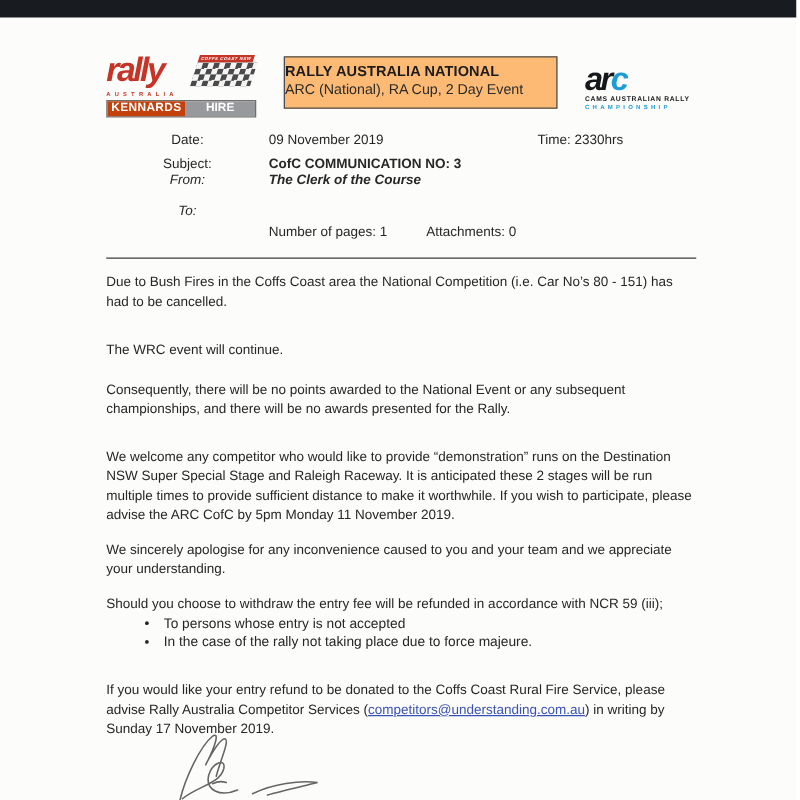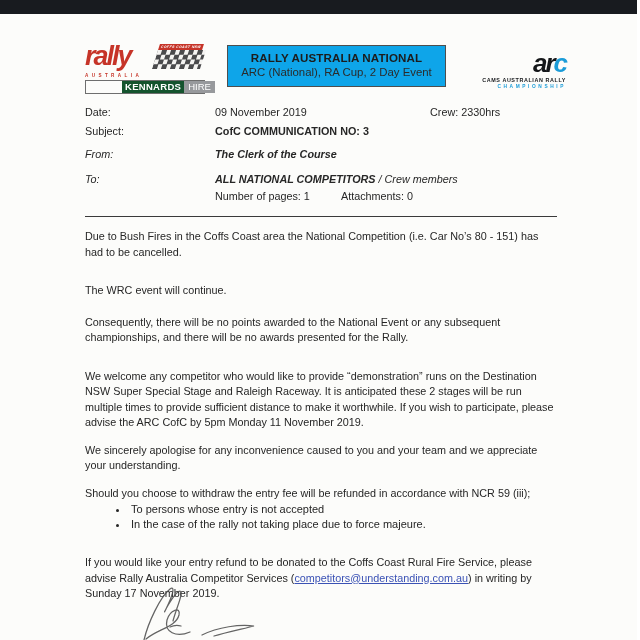--- a/index.html
+++ b/index.html
@@ -15,47 +15,47 @@
   .rally-word{position:absolute;left:0;top:-2px;font-size:27px;font-weight:900;font-style:italic;
               color:#c63428;letter-spacing:-2px;line-height:28px;}
   .flag{position:absolute;left:70px;top:6px;width:48px;height:19px;
         background:repeating-conic-gradient(#4a4a4c 0 25%, #f5f4f2 0 50%);
         background-size:9px 9.5px;transform:skewX(-18deg);}
   .banner{position:absolute;left:74px;top:0px;width:44px;height:6px;background:#c63428;
           color:#fff;font-size:3.5px;font-weight:bold;text-align:center;line-height:6px;
           letter-spacing:.4px;transform:skewX(-18deg);overflow:hidden;}
   .rally-sub{margin-top:1px;color:#c63428;font-size:4.6px;font-weight:bold;letter-spacing:3.4px;}
   .kennards-row{margin-top:2px;display:flex;width:118px;border:1px solid #6e6e6e;}
-  .kennards{background:#14532d;color:#fff;font-weight:bold;font-size:9.5px;line-height:12px;
-            padding:0 3px;letter-spacing:.3px;flex:0 0 auto;margin-left:36px;}
-  .hire{background:#97999c;color:#fff;font-weight:normal;font-size:9.5px;line-height:12px;
+  .kennards{background:#c2410c;color:#fff;font-weight:bold;font-size:9.5px;line-height:12px;
+            padding:0 3px;letter-spacing:.3px;flex:0 0 auto;}
+  .hire{background:#97999c;color:#fff;font-weight:bold;font-size:9.5px;line-height:12px;
         padding:0 4px;flex:1;text-align:center;}
 
   .title-box{position:absolute;left:227px;top:31px;width:217px;height:40px;
-             border:1.2px solid #4e4e4e;background:#0ea5e9;text-align:center;}
+             border:1.2px solid #4e4e4e;background:#fdba74;text-align:left;}
   .title-box .t1{margin-top:5px;font-size:11.6px;font-weight:bold;color:#1c1c1c;letter-spacing:.1px;}
   .title-box .t2{margin-top:2px;font-size:11.4px;color:#2b2b2b;}
 
-  .logo-arc{position:absolute;left:468px;top:36px;width:98px;text-align:right;}
+  .logo-arc{position:absolute;left:468px;top:36px;width:98px;text-align:left;}
   .arc-word{font-size:26px;font-weight:900;font-style:italic;letter-spacing:-2px;line-height:26px;}
   .arc-word .blk{color:#15171a;}
   .arc-word .blu{color:#1b9cd8;}
   .arc-l1{margin-top:1px;font-size:5.4px;font-weight:bold;color:#15171a;letter-spacing:.6px;}
   .arc-l2{margin-top:1px;font-size:4.8px;font-weight:bold;color:#1b9cd8;letter-spacing:2.6px;}
 
   
   .content{position:absolute;left:85px;top:104px;width:472px;}
   .meta-row{position:relative;display:flex;font-size:10.8px;line-height:13px;}
-  .meta-label{flex:0 0 130px;}
+  .meta-label{flex:0 0 130px;text-align:center;}
   .it{font-style:italic;}
   .b{font-weight:bold;}
   .time{position:absolute;left:345px;top:0;}
   .attach{position:absolute;left:256px;top:0;}
   .mt2{margin-top:2px}.mt4{margin-top:4px}.mt6{margin-top:6px}
-  .mt10{margin-top:10px}.mt12{margin-top:12px}
+  .mt10{}.mt12{margin-top:12px}
 
   .rule{margin-top:13px;border-top:1.6px solid #3a3a3a;width:472px;}
 
   .para{margin:0;font-size:10.8px;line-height:15.5px;color:#262626;}
   .p-mt12{margin-top:12px}.p-mt14{margin-top:23px}.p-mt16{margin-top:16px}
   ul.bullets{margin:1px 0 0 0;padding-left:44px;font-size:11px;line-height:15px;color:#262626;}
   ul.bullets li{padding-left:2px;}
   .email-link{color:#3b52b5;text-decoration:underline;cursor:pointer;}
 
   .signature{position:absolute;left:118px;top:583px;}
@@ -91,36 +91,35 @@
       <div class="arc-l1">CAMS AUSTRALIAN RALLY</div>
       <div class="arc-l2">CHAMPIONSHIP</div>
     </div>
   </div>
 
   <div class="content">
 
     <div class="meta-row mt2">
       <span class="meta-label">Date:</span>
       <span>09 November 2019</span>
-      <span class="time">Crew: 2330hrs</span>
+      <span class="time">Time: 2330hrs</span>
     </div>
 
     <div class="meta-row mt6">
       <span class="meta-label">Subject:</span>
       <span class="b">CofC COMMUNICATION NO: 3</span>
     </div>
 
     <div class="meta-row mt10">
       <span class="meta-label it">From:</span>
       <span class="b it">The Clerk of the Course</span>
     </div>
 
     <div class="meta-row mt12">
       <span class="meta-label it">To:</span>
-      <span><span class="b it">ALL NATIONAL COMPETITORS</span><span class="it"> / Crew members</span></span>
     </div>
 
     <div class="meta-row mt4">
       <span class="meta-label"></span>
       <span>Number of pages: 1</span>
       <span class="attach">Attachments: 0</span>
     </div>
 
     <div class="rule"></div>
 

